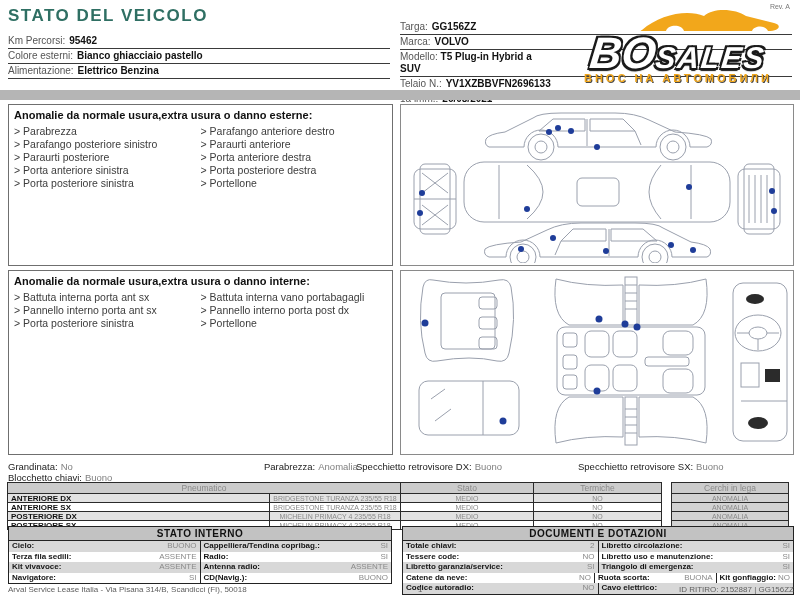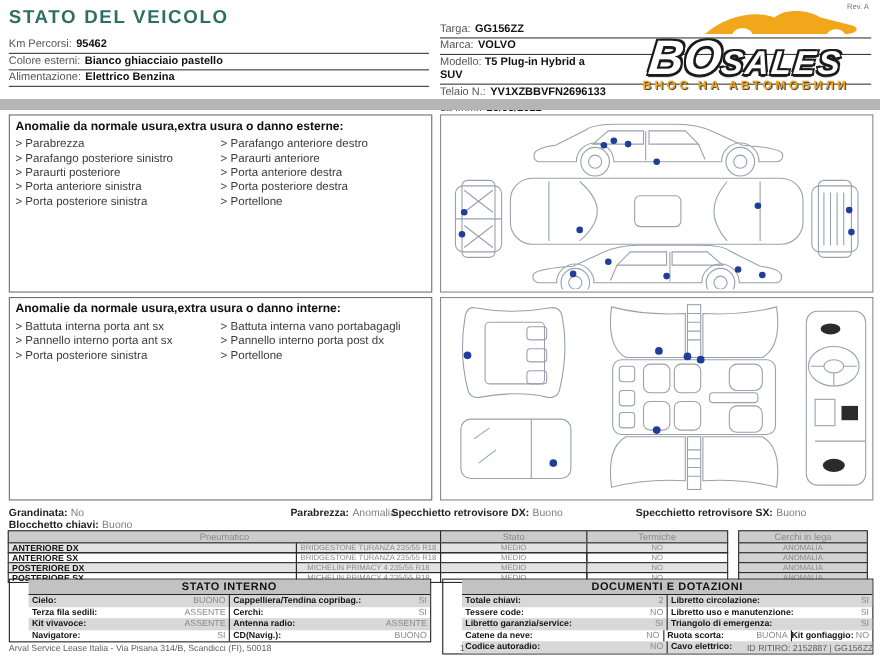--- a/index.html
+++ b/index.html
@@ -29,39 +29,39 @@
   .abox{position:absolute;border:1px solid #6f6f6f;background:#fff;}
   .abox-title{font-size:11px;font-weight:bold;color:#111;padding:4px 5px 2px 5px;}
   .abox-cols{display:flex;padding:2px 5px;}
   .abox-cols ul{list-style:none;margin:0;padding:0;width:50%;}
   .abox-cols li{font-size:10.5px;color:#3c3c3c;line-height:13px;padding-left:12px;text-indent:-12px;}
   .abox-cols li::before{content:"> ";}
   .dbox{position:absolute;border:1px solid #8a8a8a;background:#fff;}
   
   .statusline{position:absolute;left:8px;top:461px;width:786px;height:22px;font-size:9.5px;}
   .statusline .sf{position:absolute;white-space:nowrap;}
-  .statusline .lbl{font-weight:bold;color:#222;}
+  .statusline .lbl{font-weight:normal;color:#222;}
   .statusline .val{color:#808080;margin-left:3px;}
   
   .tyres{position:absolute;left:8px;top:483px;width:786px;}
   .trow{display:flex;margin-top:-1px;}
   .tcell{border:1px solid #2a2a2a;margin-left:-1px;box-sizing:border-box;
          font-size:7px;color:#8a8a8a;text-align:center;height:10px;line-height:9px;overflow:hidden;}
   .trow.hdr .tcell{background:#cccccc;font-size:8.5px;height:12px;line-height:11px;}
   .c-pos{width:263px;text-align:left;font-weight:bold;color:#111;font-size:8px;padding-left:3px;}
   .c-spec{width:132px;}
   .c-stato{width:134px;}
   .c-term{width:129px;}
   .c-gap{width:10px;border:none;background:transparent;}
   .c-cerchi{width:118px;background:#d2d2d2;}
   .c-pneu{width:394px;}
   .trow.alt .c-pos,.trow.alt .c-spec,.trow.alt .c-stato,.trow.alt .c-term{background:#e2e2e2;}
   
   .bwrap{position:absolute;left:8px;top:526px;width:786px;display:flex;gap:10px;align-items:flex-start;}
-  .btable{border:1px solid #222;box-sizing:border-box;padding-left:17px;}
+  .btable{border:1px solid #222;box-sizing:border-box;}
   .bt-left{width:384px;}
   .bt-right{width:392px;}
   .btitle{background:#c2c2c2;border-bottom:1px solid #222;text-align:center;font-weight:bold;
           font-size:10px;height:13px;line-height:13px;letter-spacing:0.5px;}
   .brow{display:flex;height:10.5px;font-size:8px;line-height:10px;}
   .brow.alt{background:#d8d8d8;}
   .bcell{flex:1;display:flex;justify-content:space-between;padding:0 3px;overflow:hidden;white-space:nowrap;}
   .bcell + .bcell{border-left:1px solid #222;}
   .bcell .lbl{font-weight:bold;color:#151515;}
   .bcell .val{color:#8a8a8a;margin-left:2px;}
@@ -376,21 +376,21 @@
             <span class="lbl">Cappelliera/Tendina copribag.:</span>
             <span class="val">SI</span>
           </div>
       </div>
       <div class="brow">
         <div class="bcell">
             <span class="lbl">Terza fila sedili:</span>
             <span class="val">ASSENTE</span>
           </div>
         <div class="bcell">
-            <span class="lbl">Cerchi:</span>
+            <span class="lbl">Radio:</span>
             <span class="val">SI</span>
           </div>
       </div>
       <div class="brow alt">
         <div class="bcell">
             <span class="lbl">Kit vivavoce:</span>
             <span class="val">ASSENTE</span>
           </div>
         <div class="bcell">
             <span class="lbl">Antenna radio:</span>

